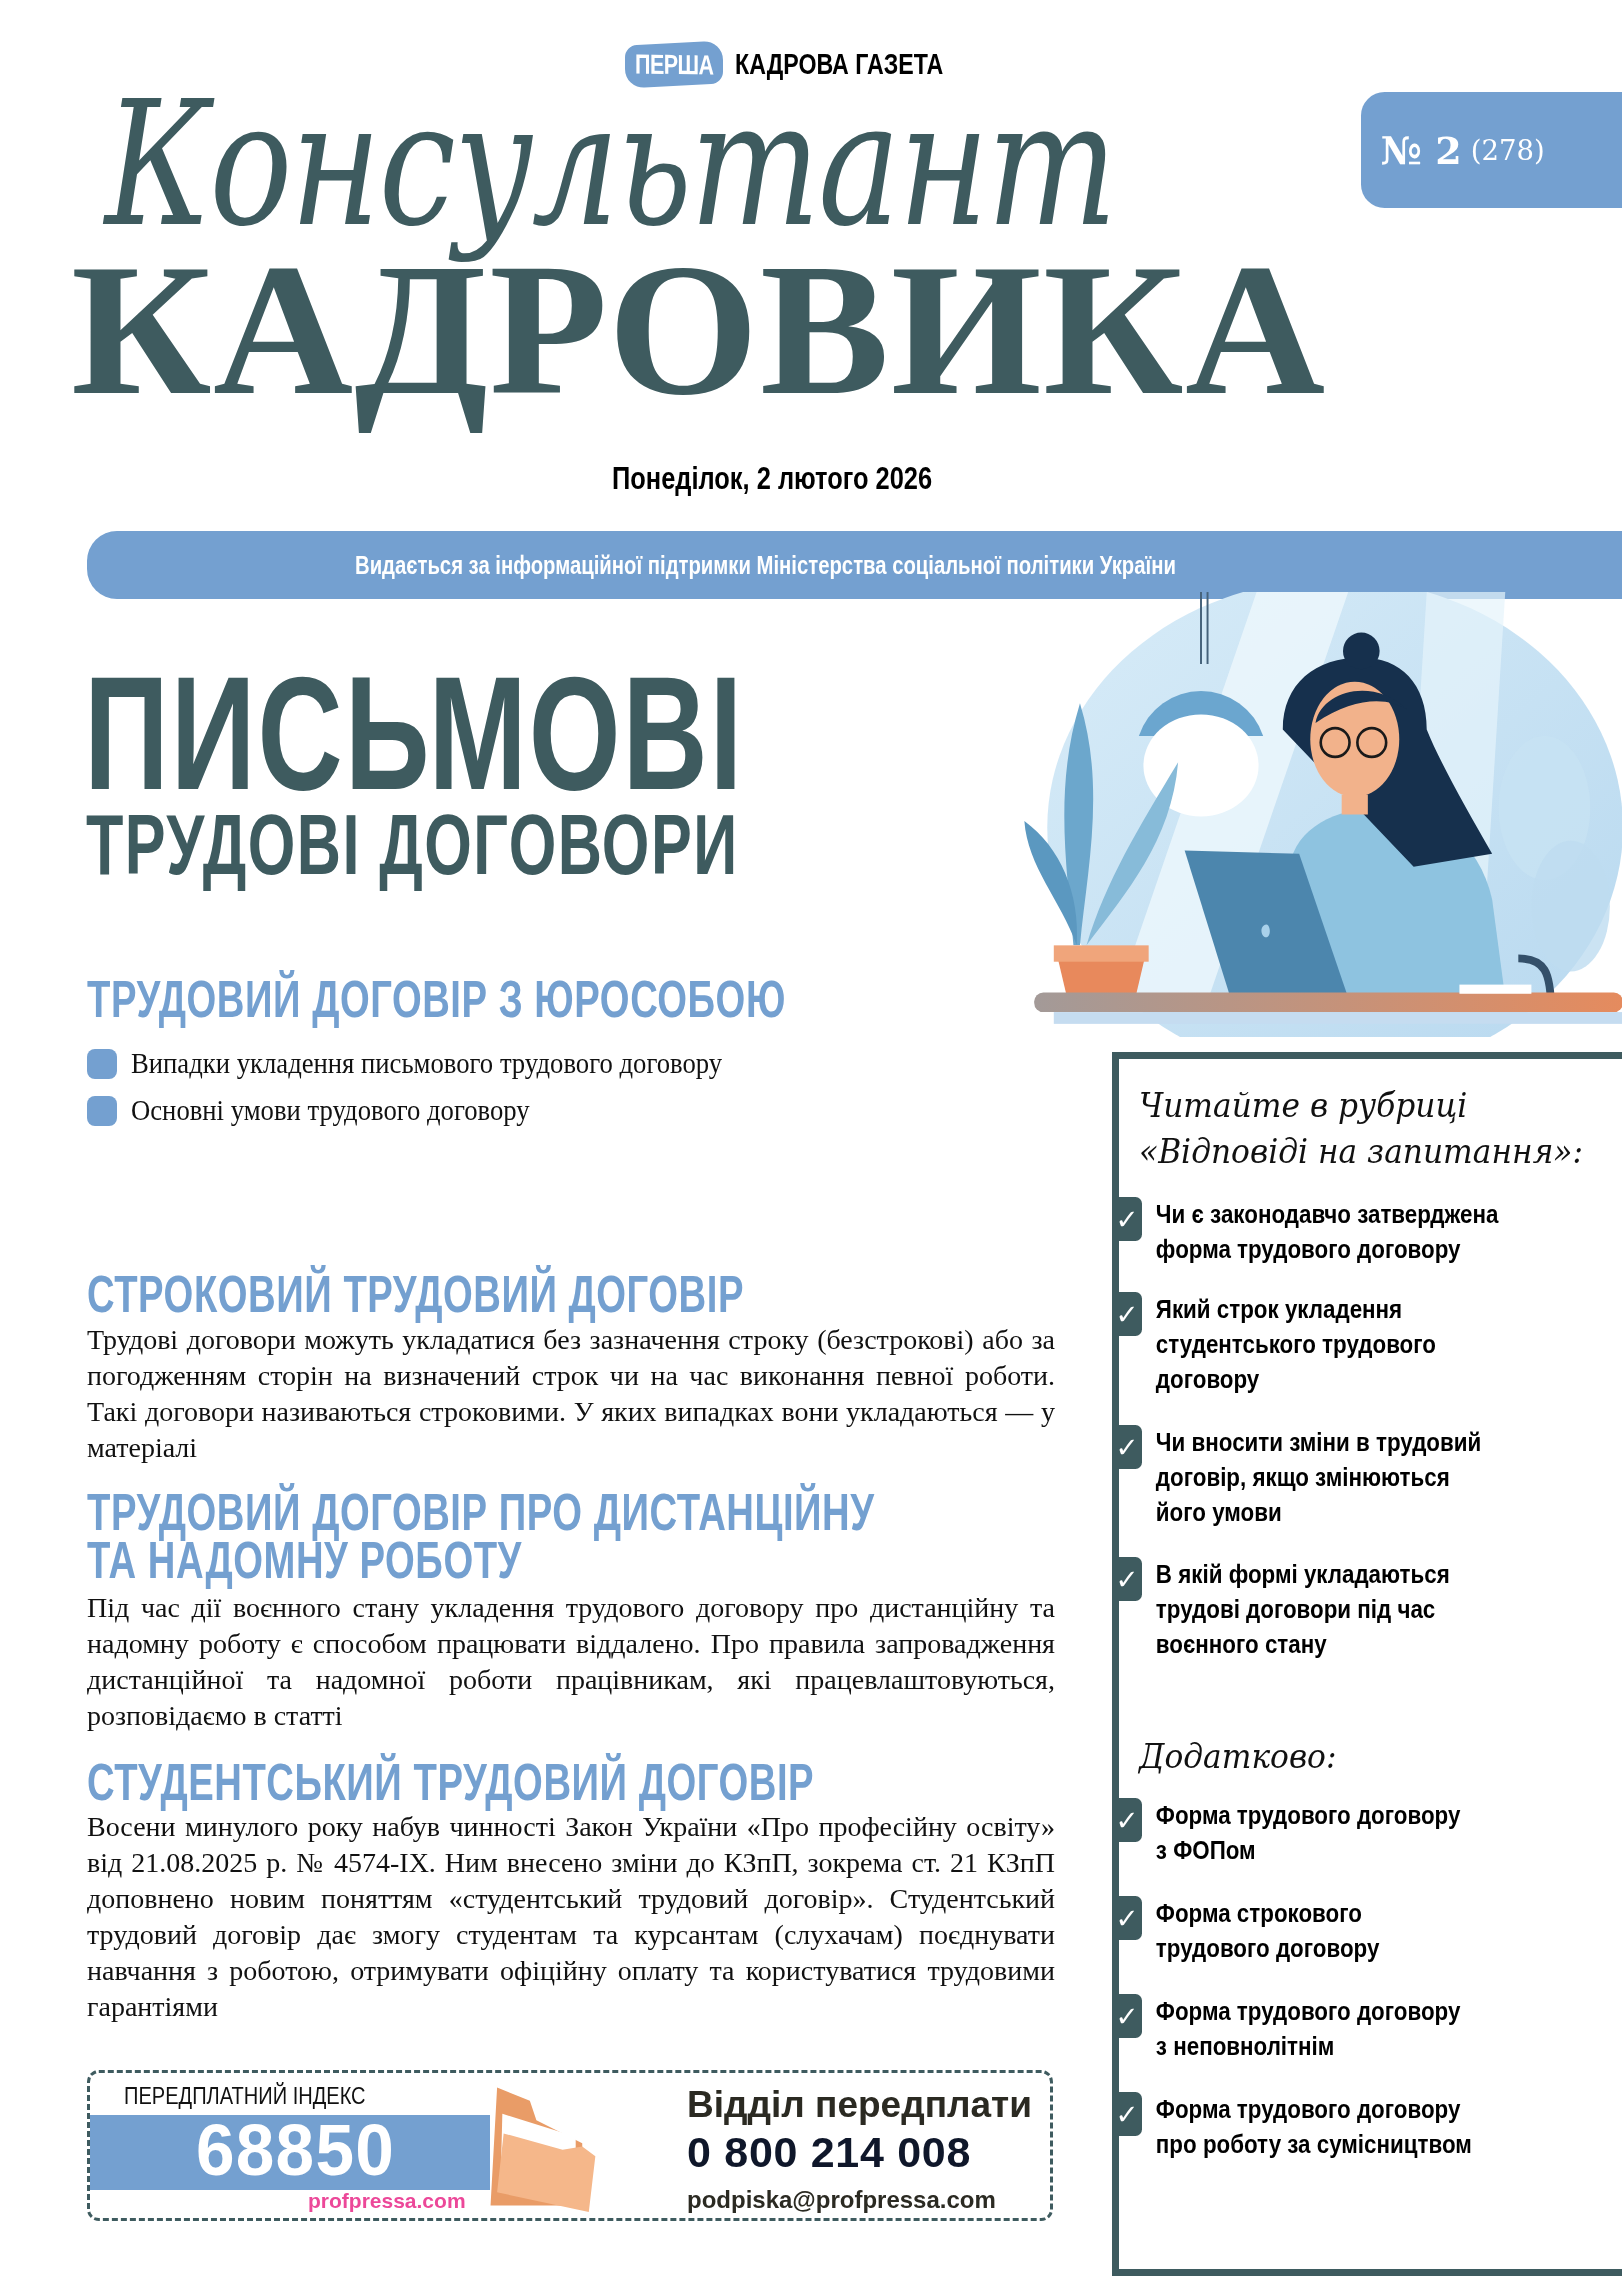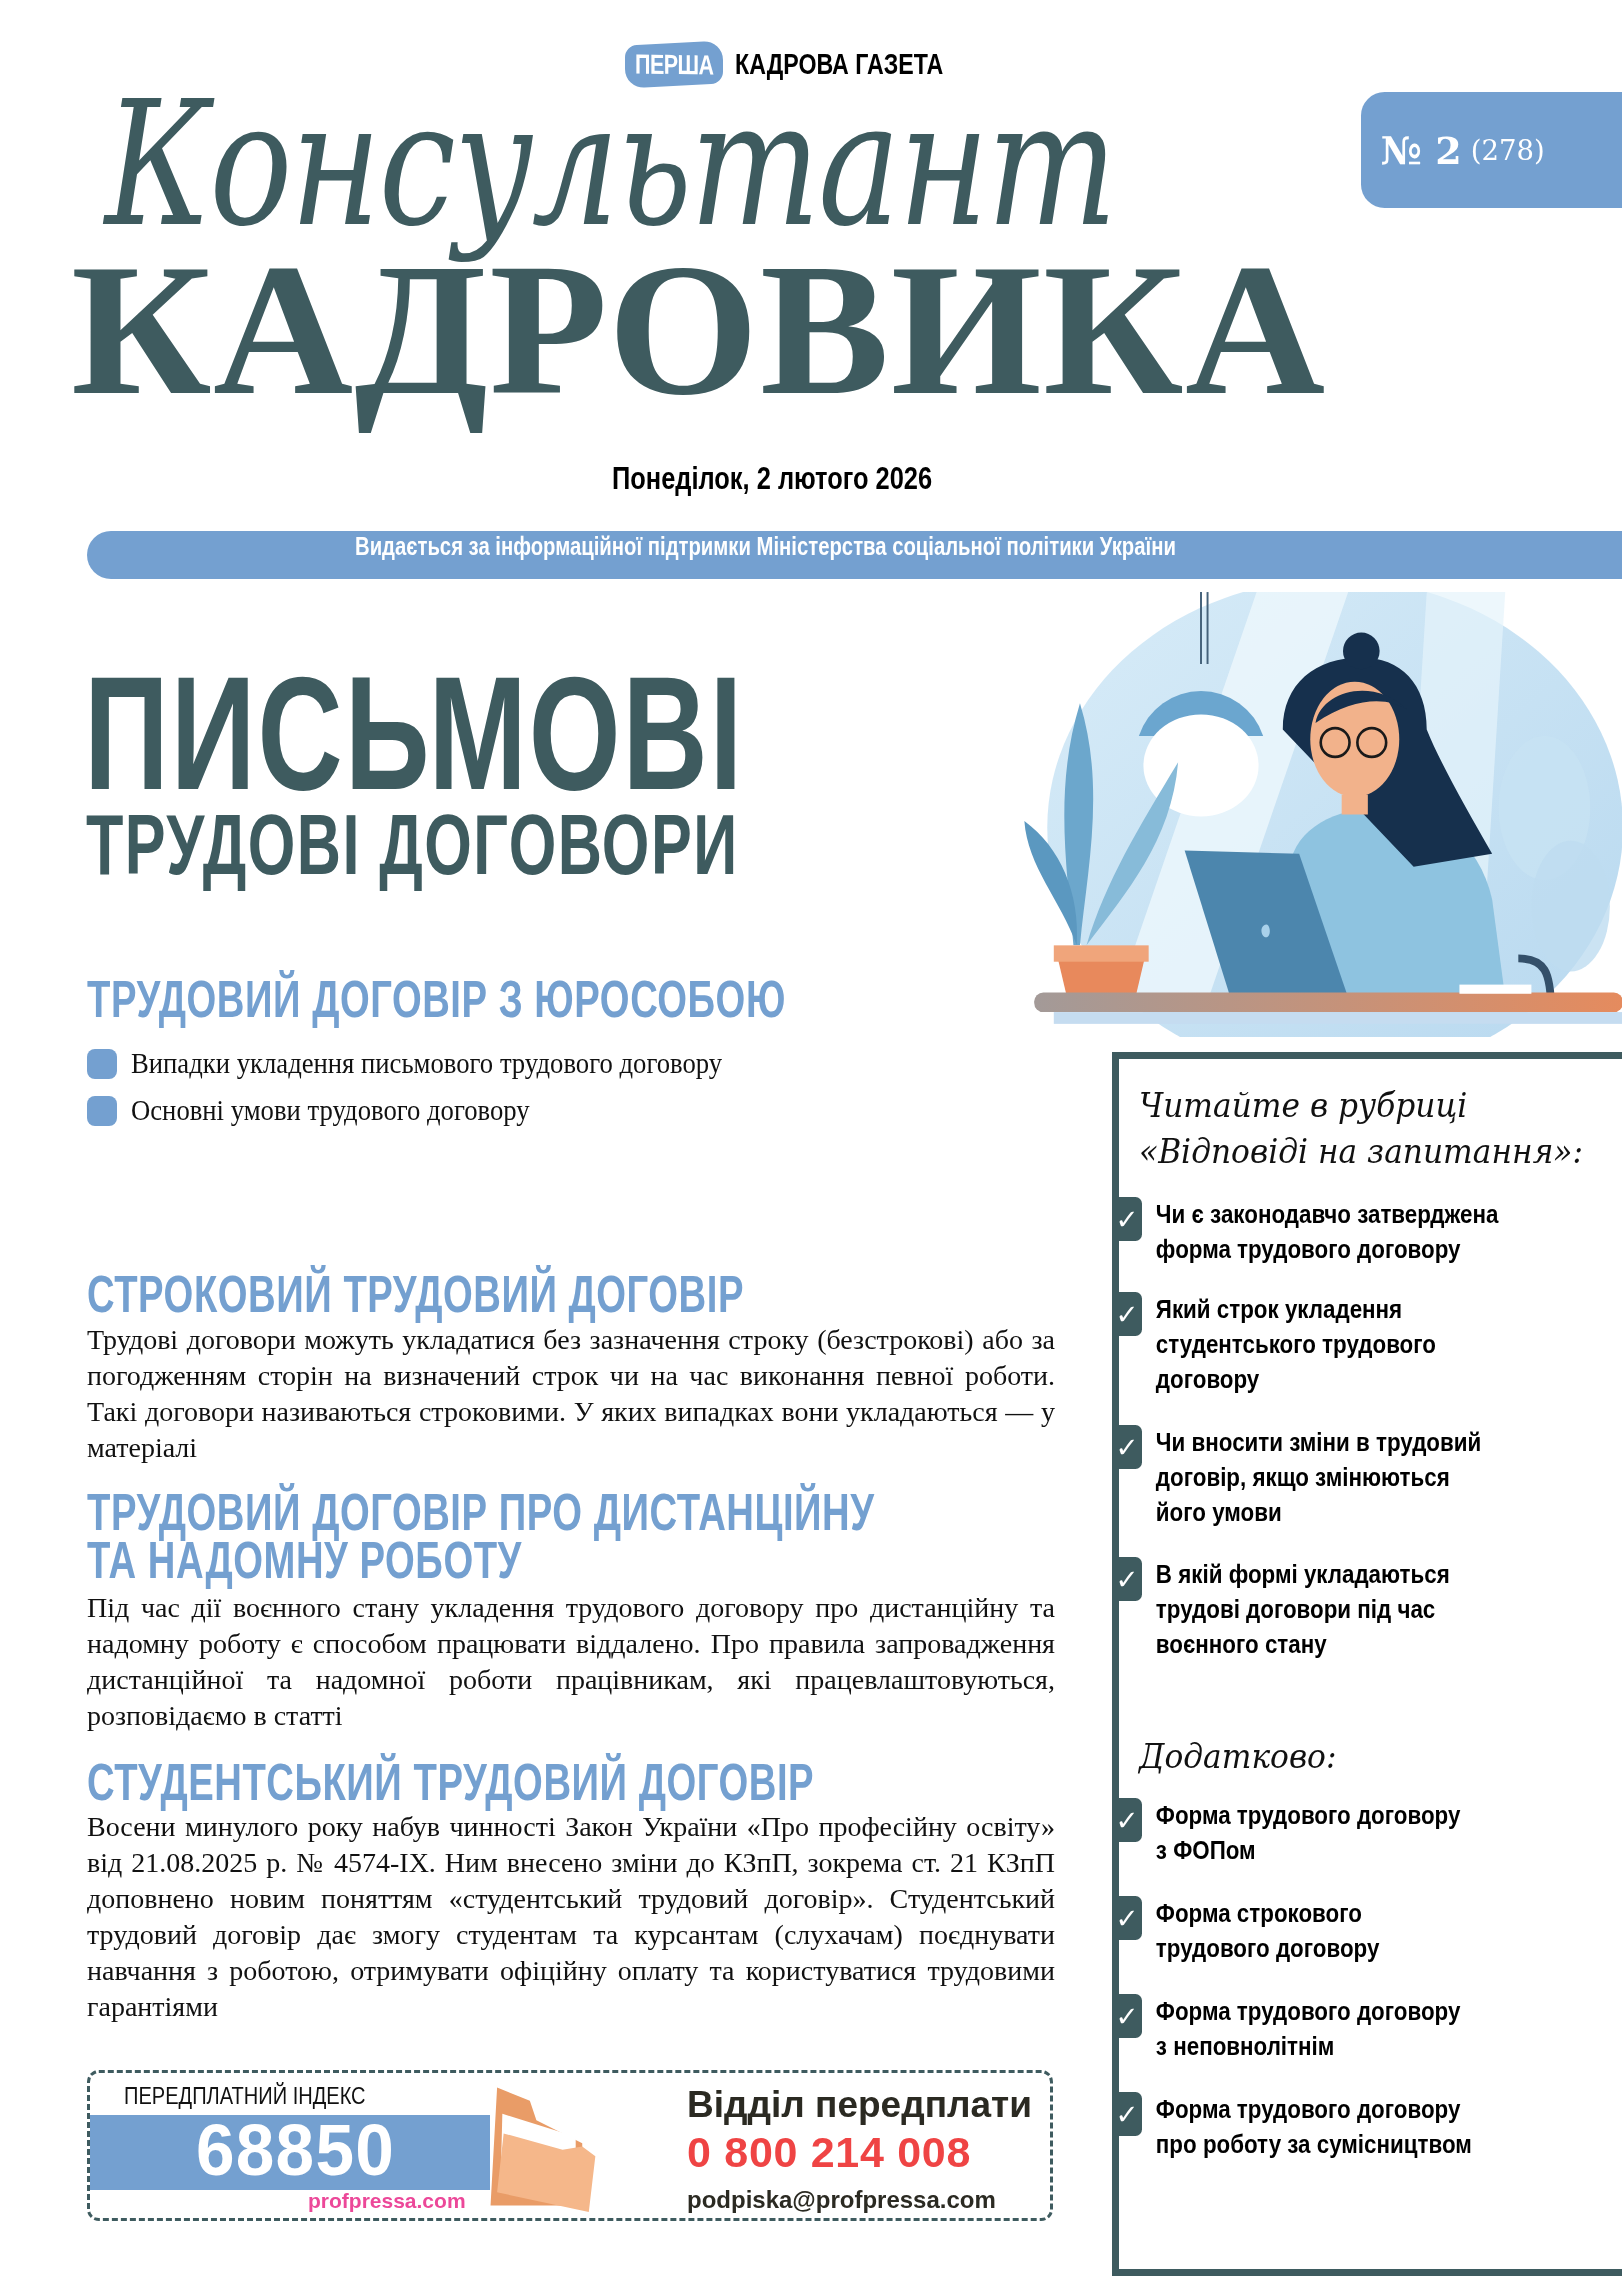--- a/index.html
+++ b/index.html
@@ -16,21 +16,21 @@
 
   .title-script { left: 105px; top: 79px; font-family: "DejaVu Serif", serif; font-style: italic; font-size: 164px; color: #3e5b5f; letter-spacing: -2.6px; line-height: 1; transform: scaleX(0.84) scaleY(1.05); transform-origin: left top; }
   .title-main { left: 71px; top: 236px; font-family: "Liberation Serif", serif; font-weight: 700; font-size: 196px; color: #3e5b5f; line-height: 1; letter-spacing: 1.3px; transform: scaleX(0.99) scaleY(0.96); transform-origin: left top; }
 
   .issue-badge { left: 1361px; top: 92px; width: 275px; height: 116px; background: #74a0d0; border-radius: 23.6px 0 0 23.6px; display: flex; align-items: center; padding-left: 19.6px; color: #fff; }
   .issue-no { font-family: "DejaVu Serif", serif; font-weight: 700; font-size: 38px; margin-right: 9.2px; }
   .issue-total { font-family: "DejaVu Serif", serif; font-size: 27.5px; }
 
   .issue-date { left: 612px; top: 461px; font-weight: 700; font-size: 31px; color: #000; transform: scaleX(0.82); transform-origin: left top; }
 
-  .support-bar { left: 87px; top: 531px; width: 1536px; height: 48px; background: #74a0d0; border-radius: 30px 0 0 30px; display: flex; align-items: flex-start; }
+  .support-bar { left: 87px; top: 531px; width: 1536px; height: 68px; background: #74a0d0; border-radius: 30px 0 0 30px; display: flex; align-items: center; }
   .support-bar span { color: #fff; font-weight: 700; font-size: 26px; margin-left: 268px; transform: scaleX(0.78); transform-origin: left center; white-space: nowrap; }
 
   
   .illustration { left: 1008px; top: 592px; width: 615px; height: 445px; overflow: hidden; }
 
   
   .headline-1 { left: 84px; top: 654px; font-weight: 700; font-size: 164px; color: #3e5b5f; line-height: 1; transform: scaleX(0.72) scaleY(0.98); transform-origin: left top; letter-spacing: 2.6px; }
   .headline-2 { left: 86px; top: 802px; font-weight: 700; font-size: 85px; color: #3e5b5f; line-height: 1; transform: scaleX(0.72); transform-origin: left top; letter-spacing: 2px; }
 
   
@@ -43,21 +43,21 @@
   .bullet span.txt { font-family: "Liberation Serif", serif; font-size: 29px; color: #111; transform: scaleX(0.92); transform-origin: left center; white-space: nowrap; }
 
   
   .sub-box { left: 87px; top: 2070px; width: 966px; height: 151px; border: 3.3px dashed #3e5b5f; border-radius: 11.8px; }
   .sub-label { left: 124px; top: 2083px; font-size: 23.6px; color: #111; transform: scaleX(0.85); transform-origin: left top; white-space: nowrap; }
   .sub-band { left: 90px; top: 2115px; width: 400px; height: 75px; background: #74a0d0; }
   .sub-index { left: 196px; top: 2108px; font-weight: 700; font-size: 73px; color: #fff; line-height: 1.15; letter-spacing: 1.3px; transform: scaleX(0.95); transform-origin: left top; }
   .sub-site { left: 308px; top: 2189px; font-weight: 700; font-size: 21px; color: #ec4899; }
   .folder { left: 484px; top: 2081px; width: 131px; height: 131px; }
   .sub-dept { left: 687px; top: 2084px; font-weight: 700; font-size: 37px; color: #2b2a22; white-space: nowrap; }
-  .sub-phone { left: 687px; top: 2128px; font-weight: 700; font-size: 43px; color: #ef4444; white-space: nowrap; letter-spacing: 0.7px; }
+  .sub-phone { left: 687px; top: 2128px; font-weight: 700; font-size: 43px; color: #0f172a; white-space: nowrap; letter-spacing: 0.7px; }
   .sub-email { left: 687px; top: 2186px; font-weight: 700; font-size: 24px; color: #2b2a22; white-space: nowrap; }
 
   
   .side-box { left: 1112px; top: 1052px; width: 523px; height: 1224px; border: 7.9px solid #3e5b5f; border-right: none; background: #fff; }
   .side-script { font-family: "DejaVu Serif", serif; font-style: italic; font-size: 34px; color: #111; line-height: 44px; white-space: nowrap; transform: scaleX(0.92); transform-origin: left top; }
   .side-item { position: absolute; left: 1112px; width: 510px; }
   .check-tab { position: absolute; left: 0; top: 0; width: 30px; height: 44px; background: #3e5b5f; border-radius: 0 6.5px 6.5px 0; display: flex; align-items: center; justify-content: center; color: #fff; font-size: 27.5px; }
   .side-text { font-weight: 700; font-size: 26px; line-height: 35px; color: #000; padding-left: 51px; white-space: pre-line; transform: scaleX(0.86); transform-origin: left top; }
 </style>
 </head>

